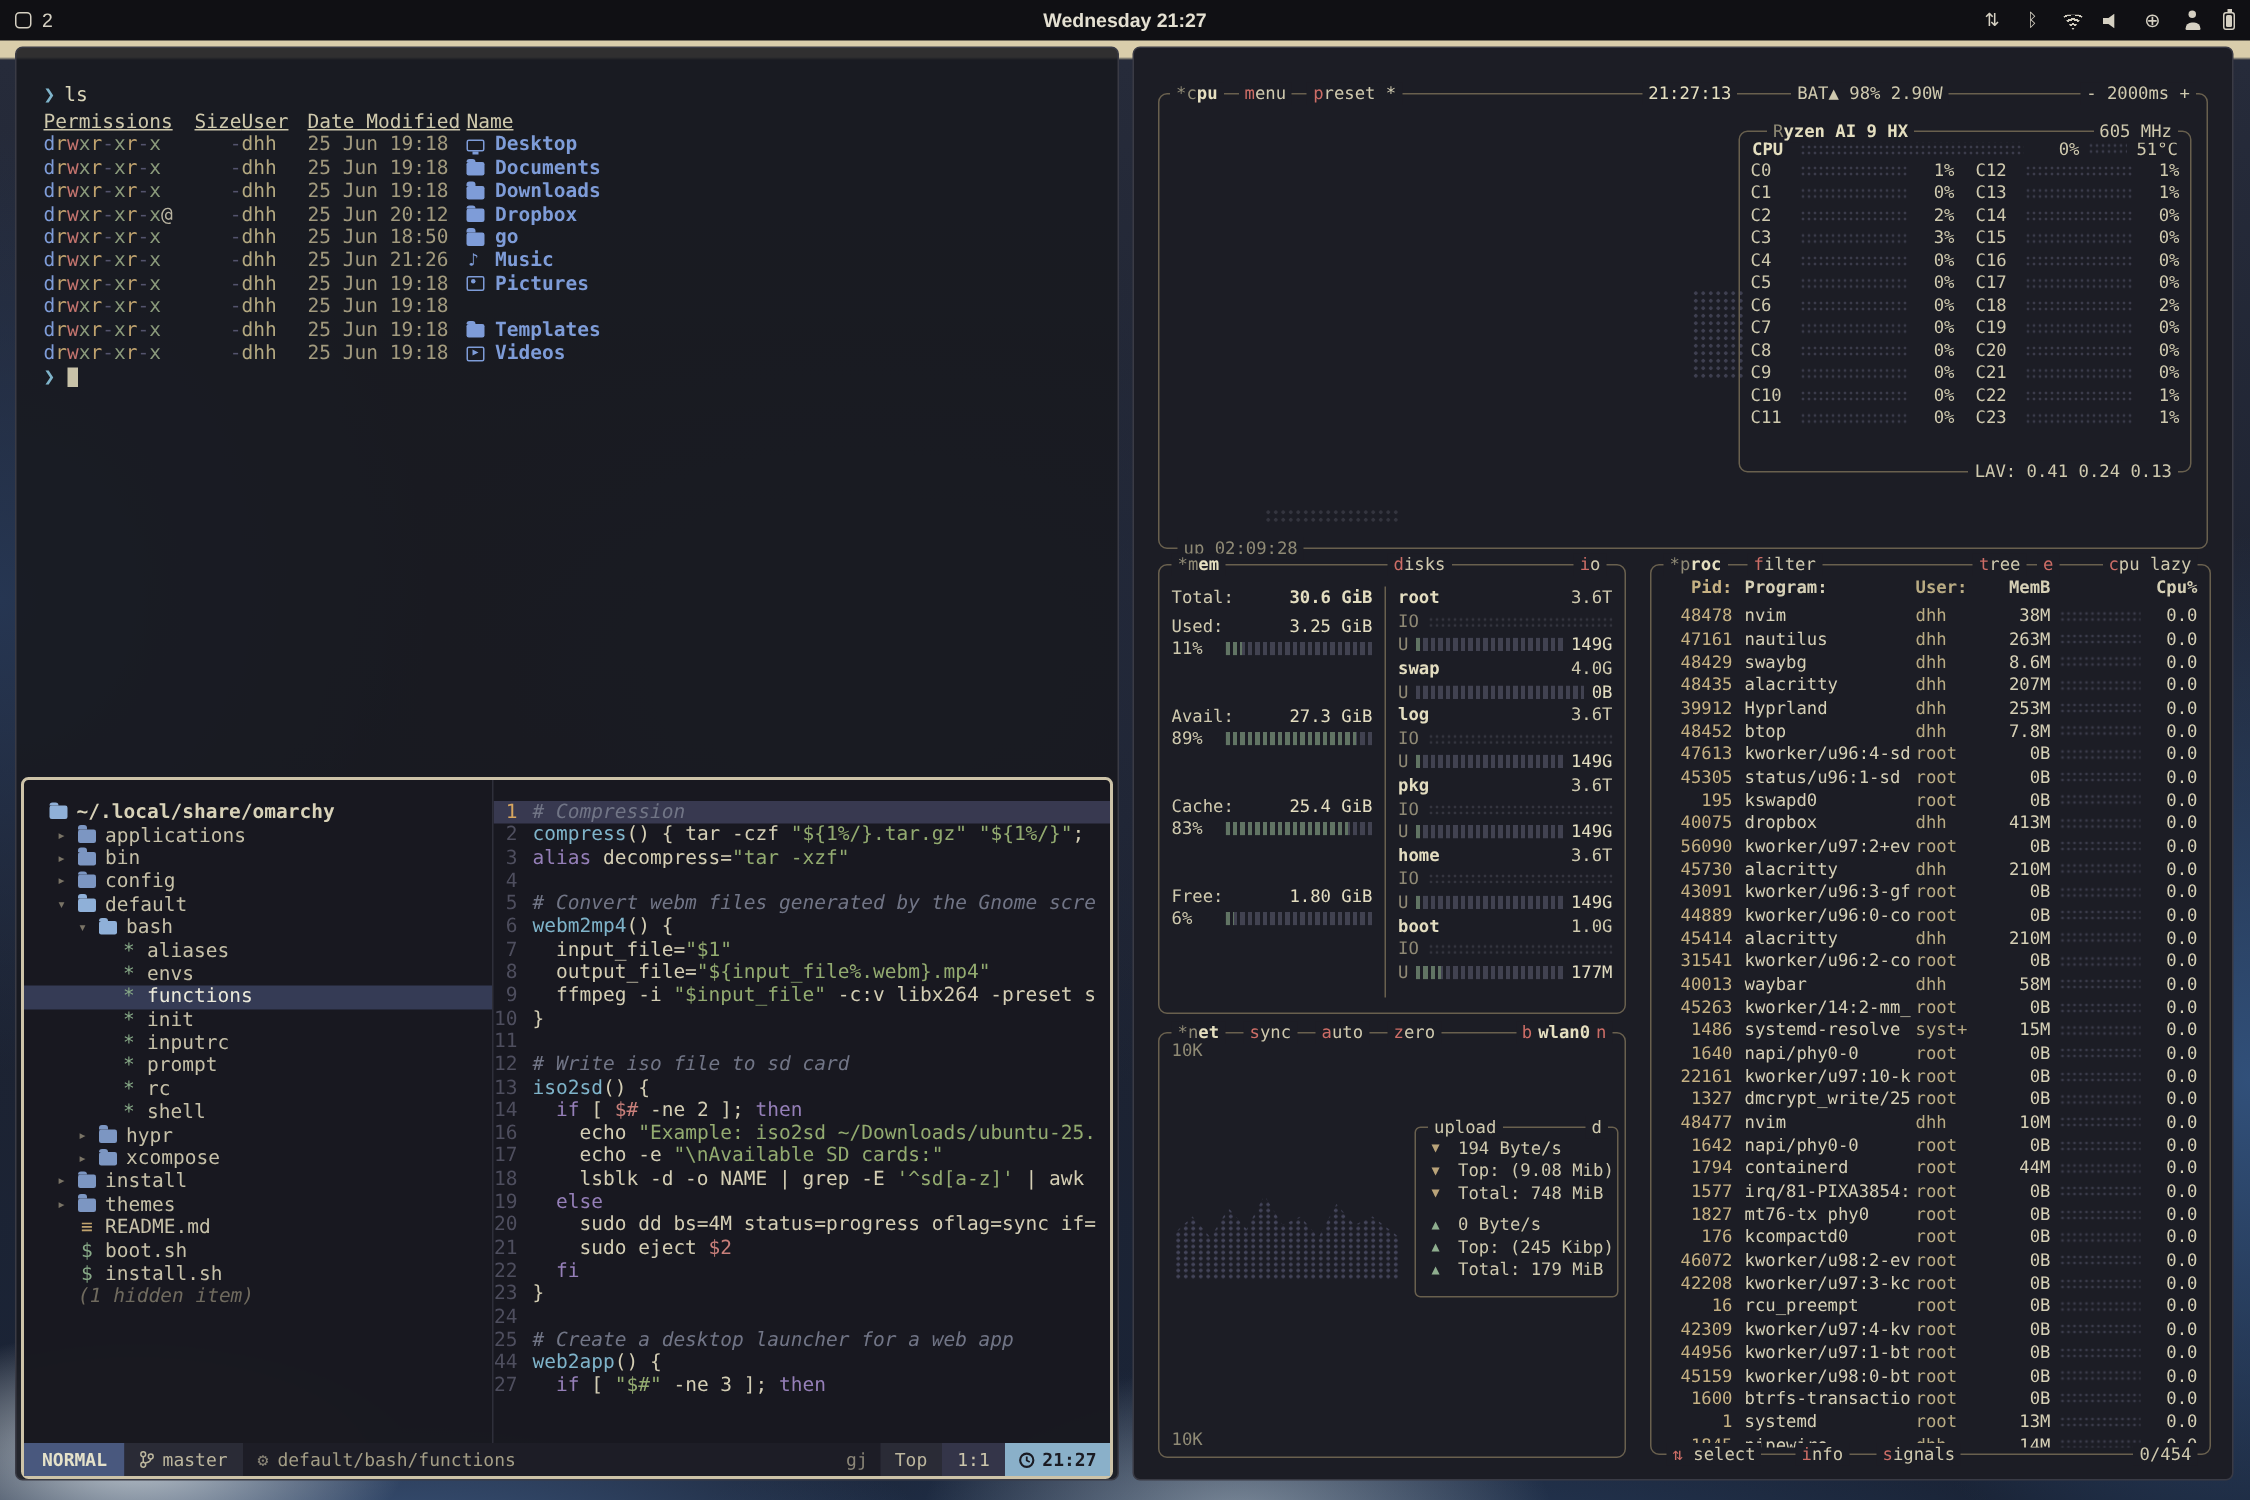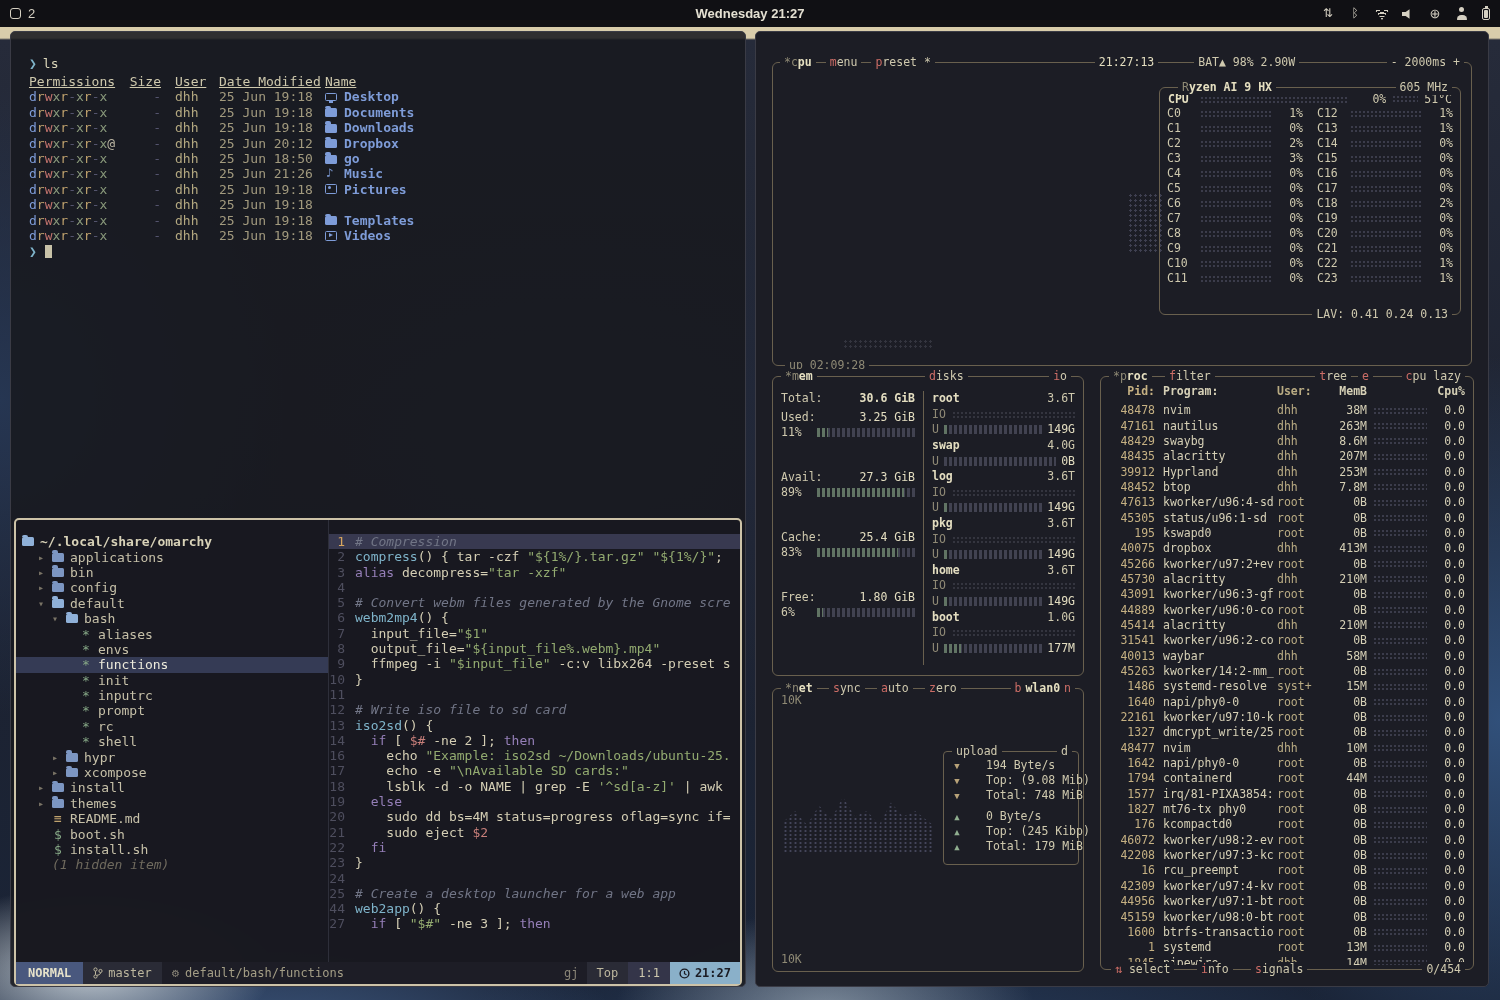--- a/index.html
+++ b/index.html
@@ -53,21 +53,21 @@
   
   .prompt-line{display:flex;align-items:center;height:16px;margin-bottom:2px}
   .p-sym{color:#7fb4ca;margin-right:6px}
   .cmd{color:#dcd7ba}
   .block-cursor{width:7px;height:13px;background:#c8c2a8;display:inline-block;margin-left:2px}
   .ls-header,.ls-row{display:flex;height:15.4px;align-items:center}
   .ls-header{margin-top:2px}
   .ls-col-header{color:#cfc9ad;text-decoration:underline}
   .lsc0{width:96px;flex:none}
   .lsc1{width:36px;text-align:right;flex:none}
-  .lsc2{width:44px;margin-left:14px;flex:none}
+  .lsc2{width:44px;flex:none}
   .lsc3{width:106px;flex:none}
   .lsc4{flex:1;display:flex;align-items:center}
   .ls-row .lsc1{color:#54546d}
   .ls-row .lsc2{color:#b3a880}
   .ls-row .lsc3{color:#a29a7e}
   .ls-name{color:#7e9cd8;font-weight:bold}
   .pc-d{color:#7e9cd8}.pc-r{color:#c0a36e}.pc-w{color:#c4746e}.pc-x{color:#8a9a7b}
   .pc-dash{color:#54546d}.pc-at{color:#b8b3a0}
   .ls-icon{display:inline-block;width:12px;height:10px;margin-right:7px;position:relative;flex:none}
   .folder-icon{background:#7e9cd8;height:9px;margin-top:1px;border-radius:1.5px}
@@ -76,21 +76,21 @@
   .desktop-icon::after{content:"";position:absolute;left:3px;bottom:-3px;width:4px;height:2px;background:#7e9cd8}
   .music-icon::before{content:"♪";position:absolute;top:-3px;left:1px;font-size:12px;color:#7e9cd8}
   .pictures-icon{border:1.5px solid #7e9cd8;border-radius:1.5px}
   .pictures-icon::before{content:"";position:absolute;width:3px;height:3px;border-radius:50%;background:#7e9cd8;top:1px;left:1.5px}
   .videos-icon{border:1.5px solid #7e9cd8;border-radius:1.5px}
   .videos-icon::before{content:"";position:absolute;left:3px;top:1px;border-left:4px solid #7e9cd8;border-top:2.5px solid transparent;border-bottom:2.5px solid transparent}
 
   
   .nvim-body{flex:1;display:flex;overflow:hidden}
   .tree{width:312px;padding-top:14px;color:#c6c0a8;flex:none;overflow:hidden}
-  .tree-row{height:15.4px;display:flex;align-items:center;white-space:nowrap;padding-left:4px}
+  .tree-row{height:15.4px;display:flex;align-items:center;white-space:nowrap;padding-left:15px}
   .tree-root{font-weight:bold;color:#d8d2b8}
   .tree-root .fi-folder{margin-left:2px}
   .tree-row.sel{background:#353b55;color:#eceadb}
   .tree-row.dim{color:#6f6a5e;font-style:italic}
   .chev{width:14px;color:#7a7466;font-size:10px;flex:none}
   .fi-folder{display:inline-block;width:12px;height:9px;background:#7c96c2;border-radius:1.5px;position:relative;margin-right:6px;flex:none}
   .fi-folder::before{content:"";position:absolute;top:-2.5px;left:0;width:5.5px;height:2.5px;background:inherit;border-radius:2px 2px 0 0}
   .fi-folder.open{background:#8fb0d8}
   .fi-glyph{width:12px;margin-right:6px;text-align:center;flex:none}
   .fi-ast{color:#87a987}
@@ -179,21 +179,21 @@
 
   .net-box{left:16px;top:656px;width:312px;height:284px}
   .net-scale{position:absolute;left:8px;color:#8f8a75}
   .net-scale.top{top:4px}
   .net-scale.bottom{bottom:4px}
   .net-graph{position:absolute;left:10px;top:24px;width:150px;height:140px;
     background-image:radial-gradient(circle,#44455a 1px,transparent 1.2px);background-size:5px 4px;
     clip-path:polygon(0 78%,8% 70%,16% 80%,24% 66%,32% 76%,40% 60%,48% 74%,56% 70%,64% 80%,72% 64%,80% 74%,88% 70%,100% 80%,100% 100%,0 100%)}
   .net-inner{position:absolute;left:170px;top:62px;width:136px;height:114px;border:1px solid #69604e;border-radius:4px;padding-top:6px}
   .net-div{height:6px}
-  .net-stat{display:flex;align-items:center;gap:24px;height:15px;padding:0 8px;white-space:nowrap}
+  .net-stat{display:flex;align-items:center;gap:10px;height:15px;padding:0 8px;white-space:nowrap}
   .arr{width:10px;text-align:center;flex:none}
   .arr-down::before{content:"▼";color:#b9a379;font-size:9px}
   .arr-up::before{content:"▲";color:#8fae8f;font-size:9px}
   .iface{display:flex;gap:4px}
   .hkr{color:#cc6d66}
   .ifname{color:#e5dfc0;font-weight:bold}
 
   .proc-box{left:344px;top:344px;right:14px;bottom:16px}
   .proc-head{display:flex;margin:7px 8px 2px;font-weight:bold;color:#ece6c8}
   .proc-rows{overflow:hidden;position:absolute;top:26px;left:0;right:0;bottom:4px}
@@ -951,21 +951,21 @@
         </div>
         <div class="proc-row">
           <span class="p-pid">40075</span>
           <span class="p-prog">dropbox</span>
           <span class="p-user">dhh</span>
           <span class="p-mem">413M</span>
           <span class="p-graph"></span>
           <span class="p-cpu">0.0</span>
         </div>
         <div class="proc-row">
-          <span class="p-pid">45266</span>
+          <span class="p-pid">56090</span>
           <span class="p-prog">kworker/u97:2+ev</span>
           <span class="p-user">root</span>
           <span class="p-mem">0B</span>
           <span class="p-graph"></span>
           <span class="p-cpu">0.0</span>
         </div>
         <div class="proc-row">
           <span class="p-pid">45730</span>
           <span class="p-prog">alacritty</span>
           <span class="p-user">dhh</span>

